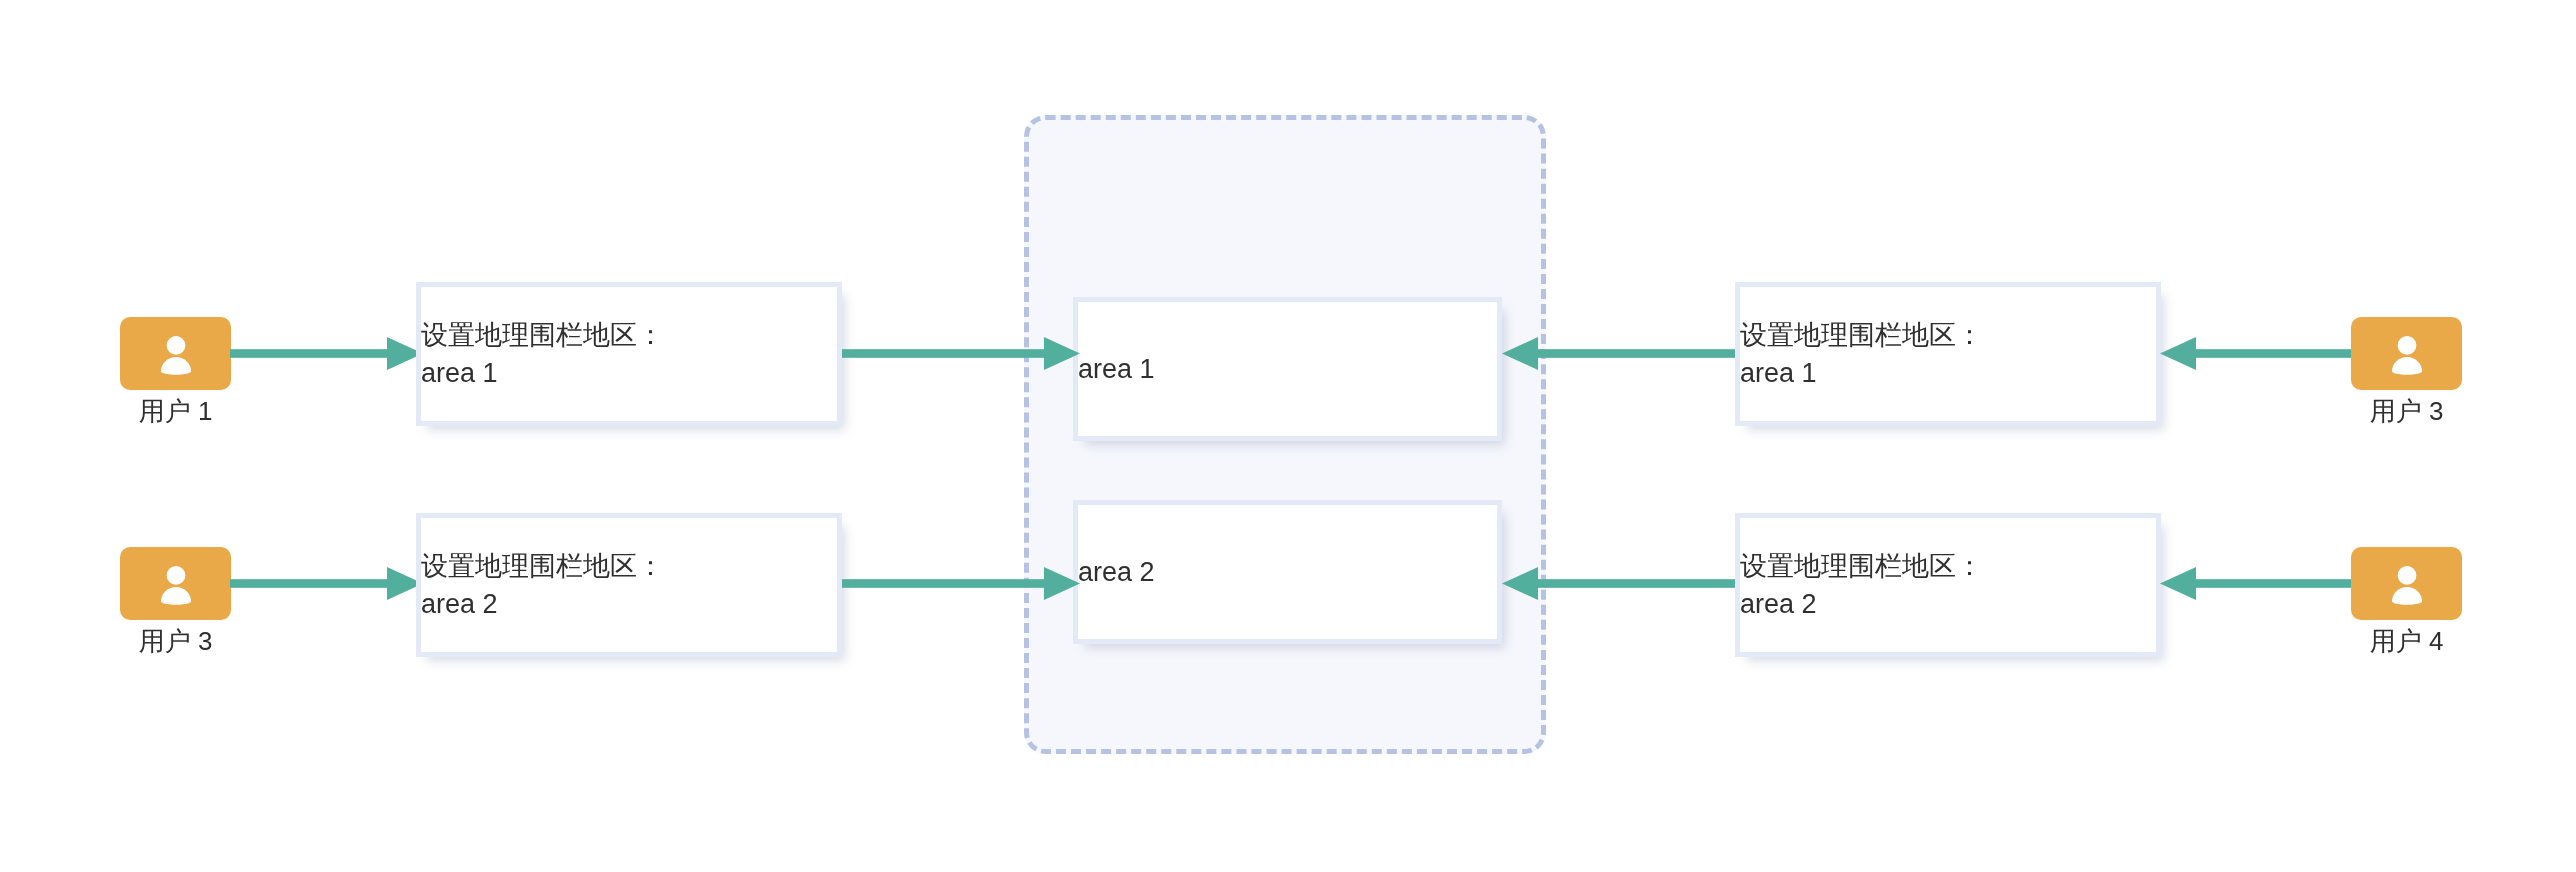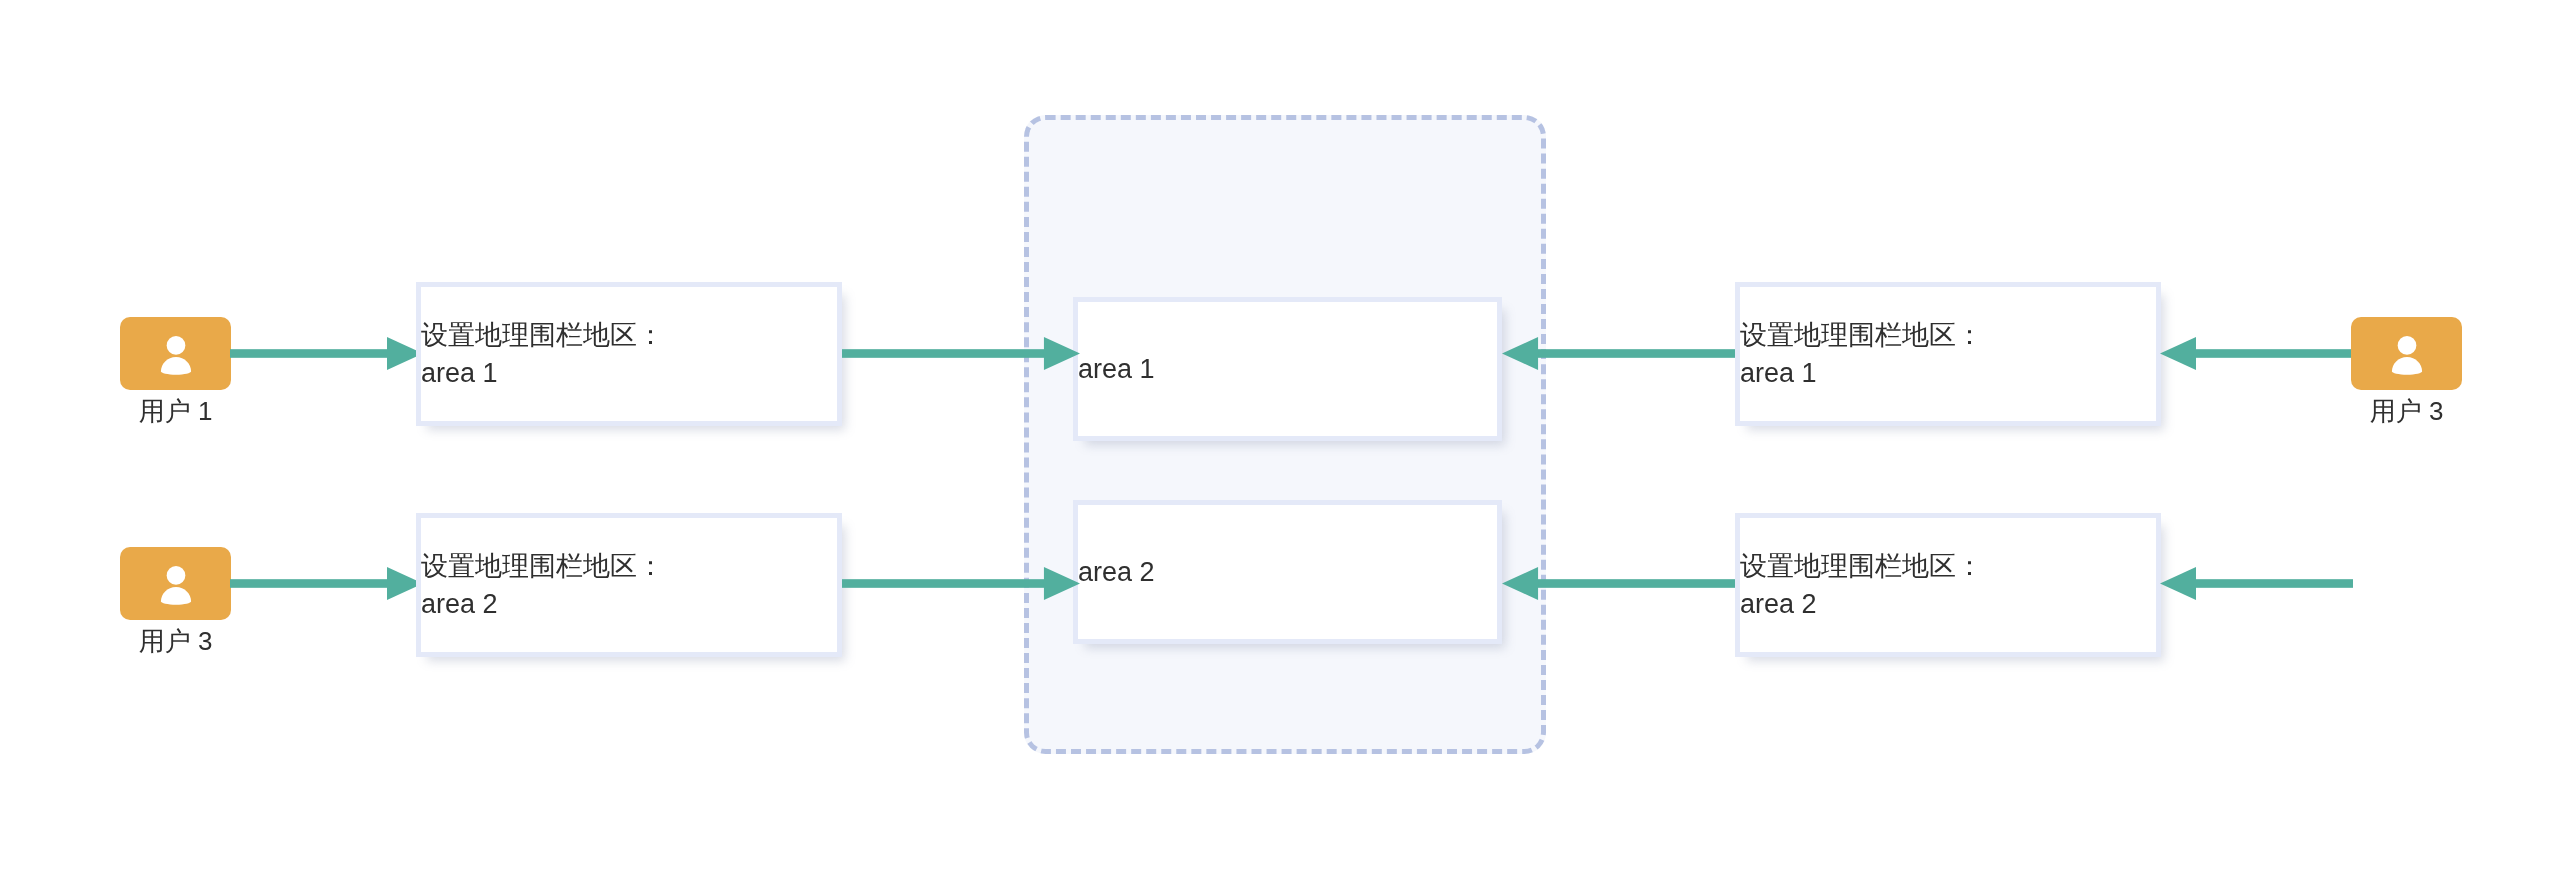--- a/index.html
+++ b/index.html
@@ -226,15 +226,26 @@
     <div class="line">area 2</div>
   </div>
 
   <div class="arrow" style="left:2160px; top:564px; width:193px;">
     <svg width="193" height="39" viewBox="0 0 268 54">
       <rect x="46" y="21" width="222" height="12" fill="#52AF9E"></rect>
       <polygon points="50,4 0,27 50,50" fill="#52AF9E"></polygon>
     </svg>
   </div>
 
+  <div class="user" style="left:2351px; top:547px;">
+    <div class="user-tile">
+      <span>
+        <svg width="46" height="46" viewBox="0 0 64 64" aria-hidden="true">
+          <circle cx="32" cy="20" r="13" fill="#ffffff"></circle>
+          <path d="M32 36c-12 0-21 9.5-21 20.5 0 2 9.4 4.5 21 4.5s21-2.5 21-4.5C53 45.5 44 36 32 36z" fill="#ffffff"></path>
+        </svg>
+      </span>
+    </div>
+    <div class="user-label">用户 4</div>
+  </div>
 
 </div>
 
 
 </body></html>

